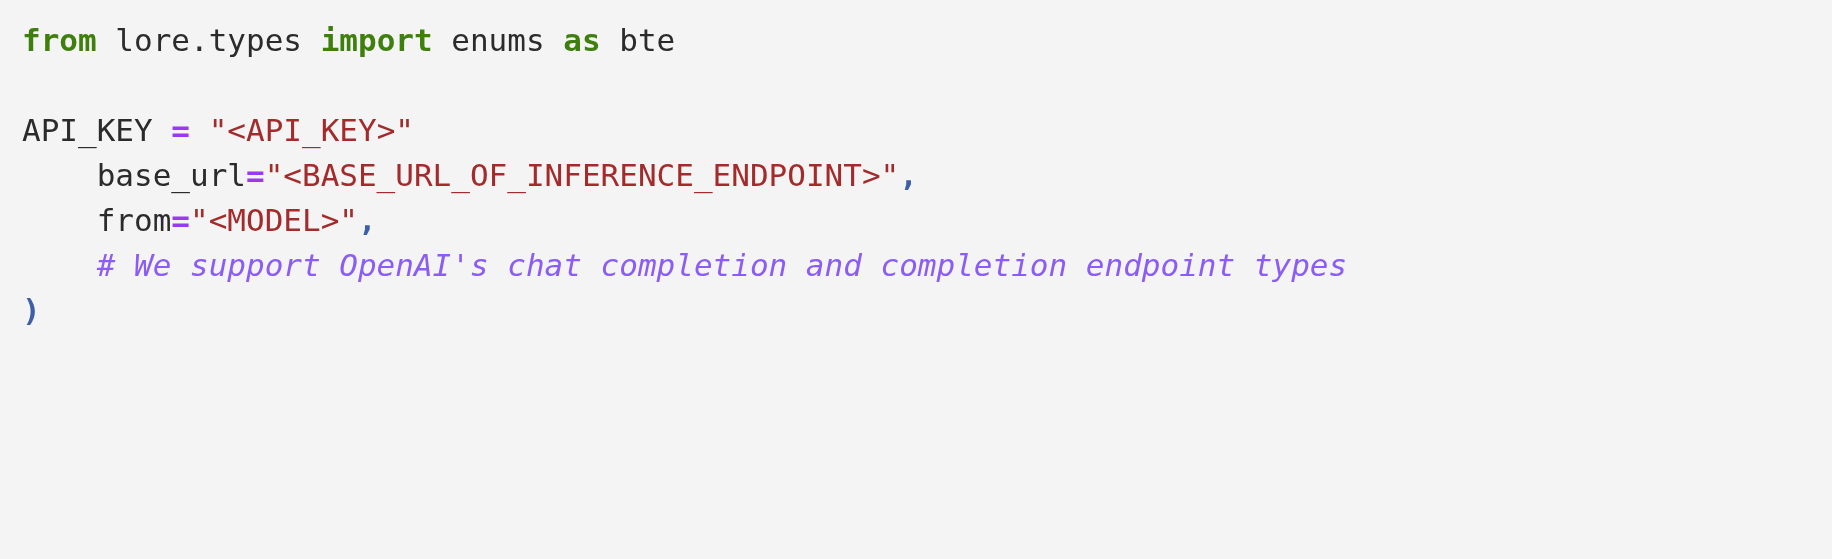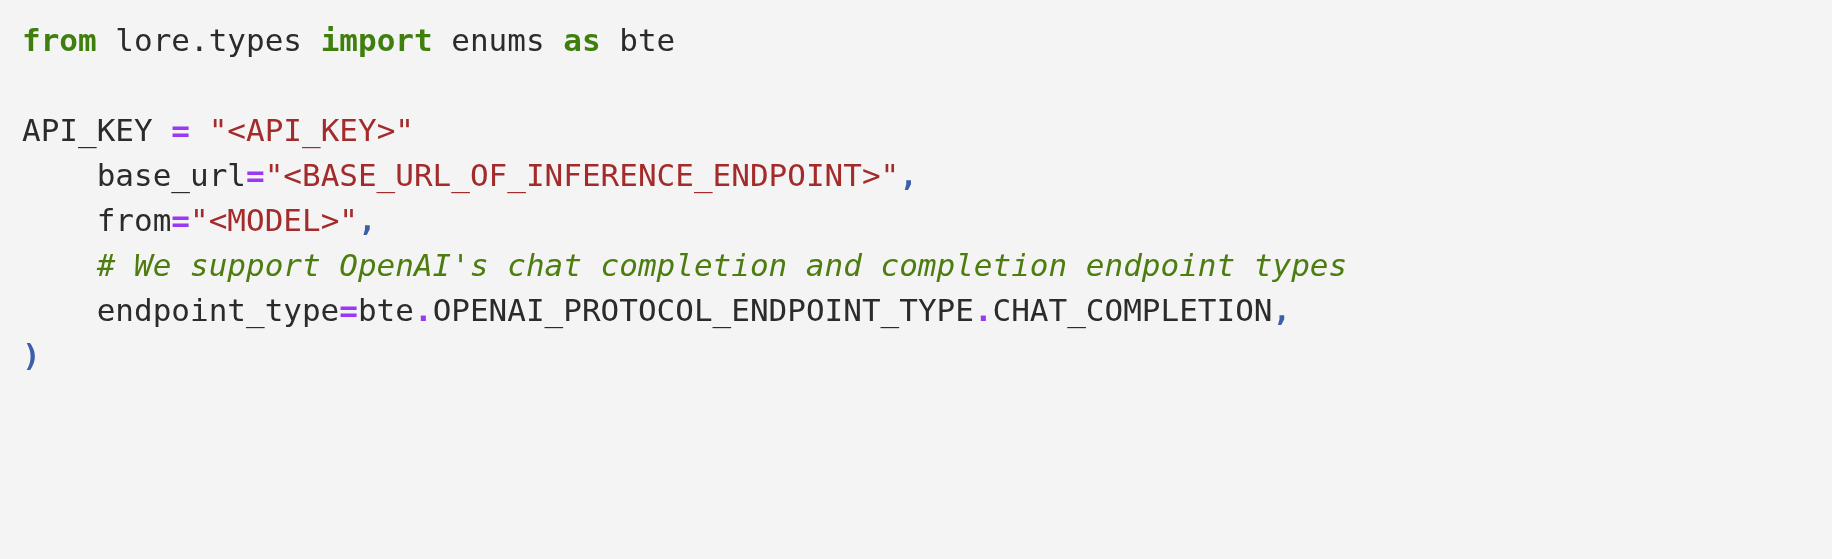--- a/index.html
+++ b/index.html
@@ -41,32 +41,31 @@
     font-weight: bold;
   }
   .tok-str {
     color: #a32b2b;
   }
   .tok-punct {
     color: #3d5fa8;
     font-weight: bold;
   }
   .tok-comment {
-    color: #4d7c0f;
+    color: #8b5cf6;
     font-style: italic;
   }
   .blank-line {
     height: 45px;
   }
 </style>
 </head>
 <body>
 
 <div id="code-block">
     <div class="code-line"><span class="tok-kw">from</span><span class="tok-name"> lore</span><span class="tok-name">.</span><span class="tok-name">types </span><span class="tok-kw">import</span><span class="tok-name"> enums </span><span class="tok-kw">as</span><span class="tok-name"> bte</span></div>
     <div class="code-line blank-line">&nbsp;</div>
     <div class="code-line"><span class="tok-name">API_KEY </span><span class="tok-op">=</span><span class="tok-name"> </span><span class="tok-str">"&lt;API_KEY&gt;"</span></div>
     <div class="code-line"><span class="tok-name">    base_url</span><span class="tok-op">=</span><span class="tok-str">"&lt;BASE_URL_OF_INFERENCE_ENDPOINT&gt;"</span><span class="tok-punct">,</span></div>
     <div class="code-line"><span class="tok-name">    from</span><span class="tok-op">=</span><span class="tok-str">"&lt;MODEL&gt;"</span><span class="tok-punct">,</span></div>
     <div class="code-line"><span class="tok-name">    </span><span class="tok-comment"># We support OpenAI's chat completion and completion endpoint types</span></div>
-    <div class="code-line"><span class="tok-name">    endpoint_type</span><span class="tok-op">=</span><span class="tok-name">bte</span><span class="tok-op">.</span><span class="tok-name">OPENAI_PROTOCOL_ENDPOINT_TYPE</span><span class="tok-op">.</span><span class="tok-name">CHAT_COMPLETION</span><span class="tok-punct">,</span></div>
     <div class="code-line"><span class="tok-punct">)</span></div>
   </div>
 
 </body></html>

